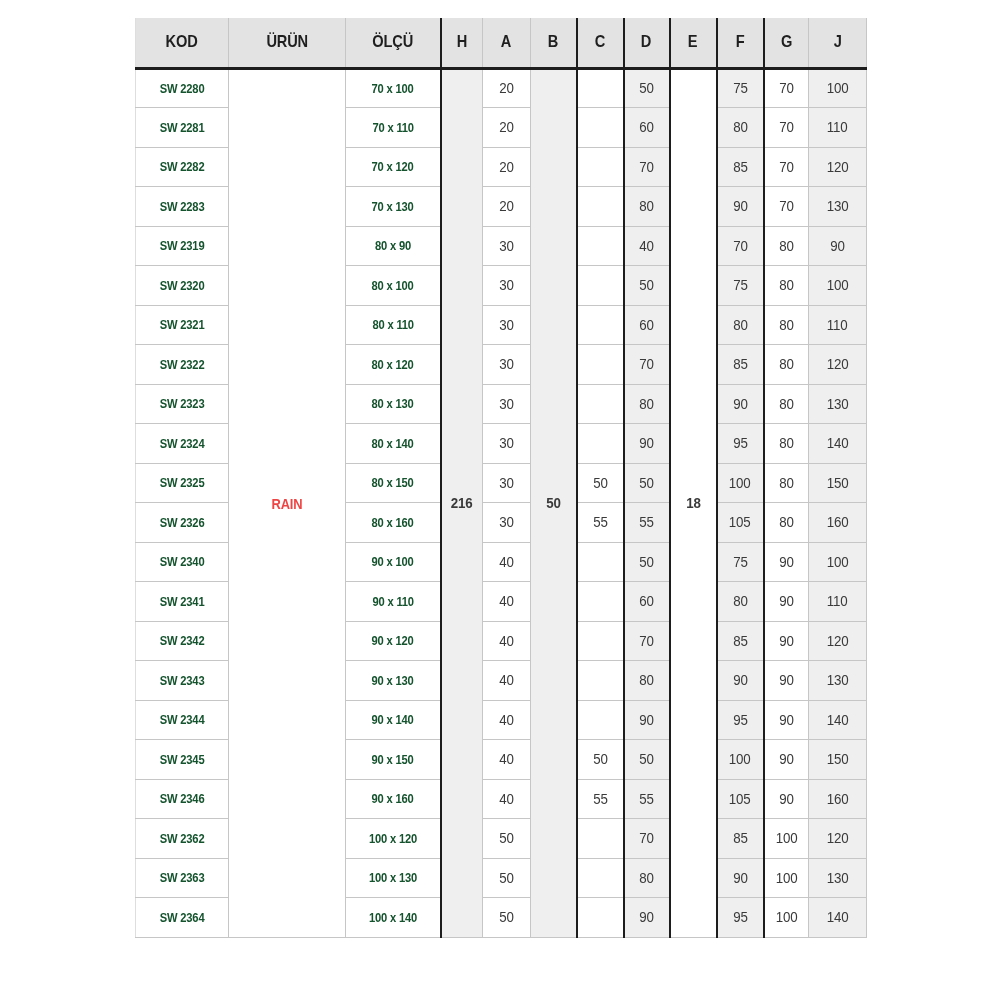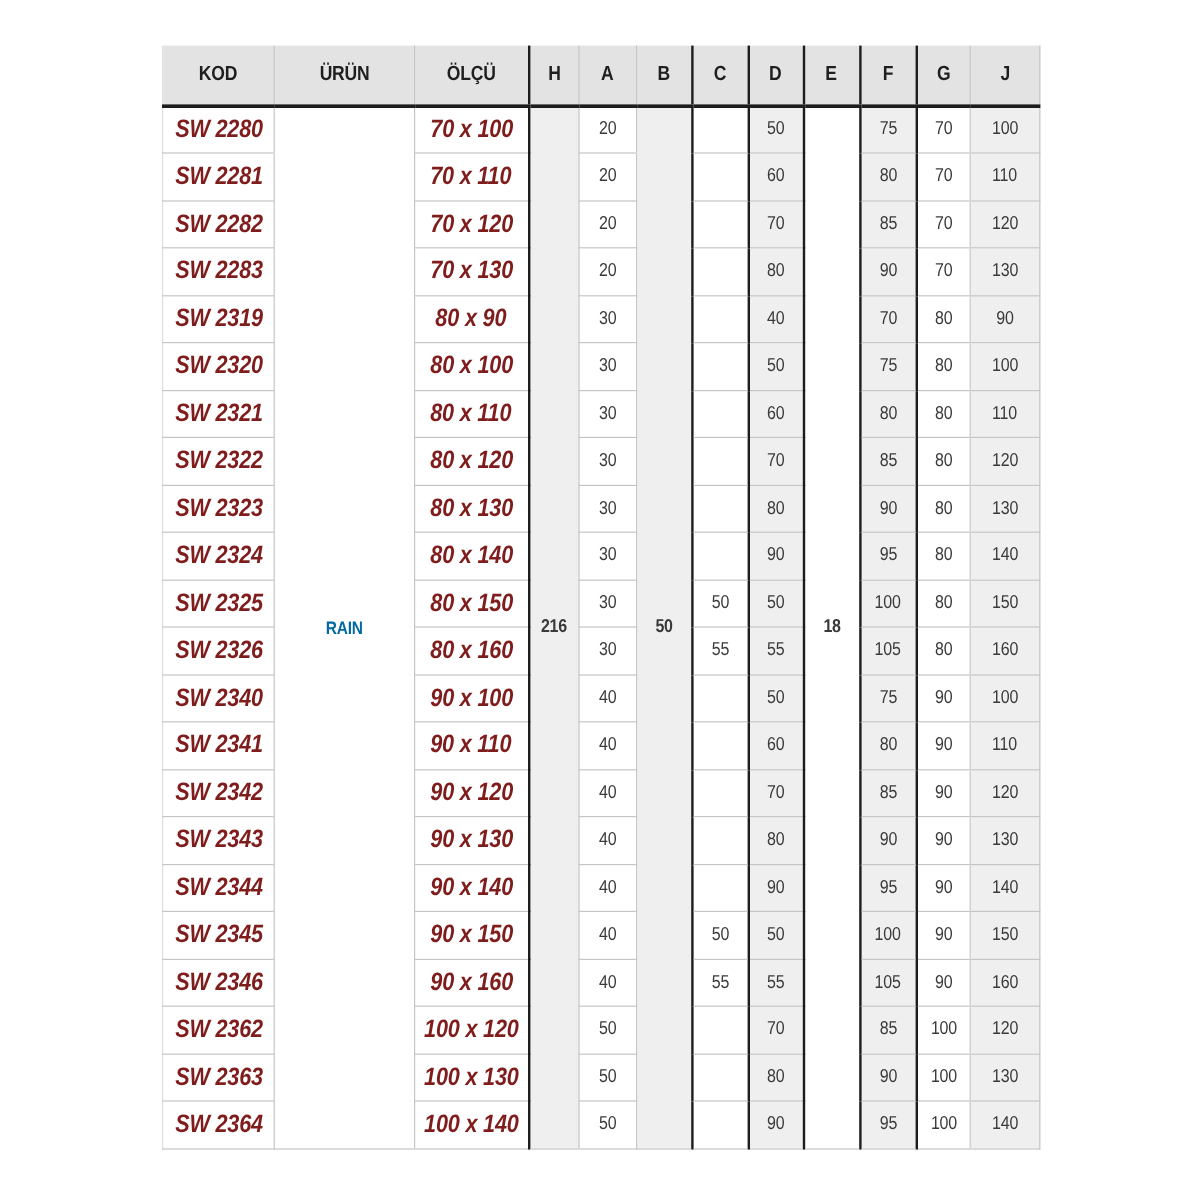--- a/index.html
+++ b/index.html
@@ -6,21 +6,21 @@
   html, body {
     margin: 0; padding: 0;
     width: 990px; height: 990px;
     background: #ffffff;
     font-family: "Liberation Sans", sans-serif;
   }
   .page { position: relative; width: 990px; height: 990px; background: var(--page-bg, #fff); }
 
   table.catalog-table {
     position: absolute;
-    left: 135px; top: 38px;
+    left: 135px; top: 18px;
     width: 731px;
     border-collapse: collapse;
     table-layout: fixed;
   }
   th, td { padding: 0; text-align: center; vertical-align: middle; }
 
   thead th {
     background: var(--header-bg, #e4e3e3);
     height: 50px;
     font-size: 17px;
@@ -34,22 +34,22 @@
     background: #ffffff;
     font-size: 15.5px;
     font-weight: 400;
     color: var(--text, #3a3a3a);
     border-bottom: 1px solid var(--row-line, #c6c6c6);
   }
 
   
   .t { display: inline-block; transform: scaleX(0.86); letter-spacing: -0.2px; white-space: nowrap; }
 
-  tbody td.c-kod, tbody td.c-olcu { font-weight: 700; font-size: 21px; color: #7f1d1d; font-style: italic; }
-  tbody td.c-urun { font-weight: 700; font-size: 15px; color: #0369a1; }
+  tbody td.c-kod, tbody td.c-olcu { font-weight: 700; font-size: 13px; color: #14532d; }
+  tbody td.c-urun { font-weight: 700; font-size: 15px; color: #ef4444; }
 
   .shaded { background: var(--shaded-bg, #f0efef) !important; }
 
   .thickL { border-left: 2px solid var(--heavy-line, #1d1d1d); }
   .thinL  { border-left: 1px solid var(--row-line, #c6c6c6); }
   .edgeL  { border-left: 1px solid #dedede; }
   .edgeR  { border-right: 1px solid var(--row-line, #c6c6c6); }
 
   td.merged { border-bottom: 1px solid var(--row-line, #c6c6c6); font-weight: bold; }
 </style>

